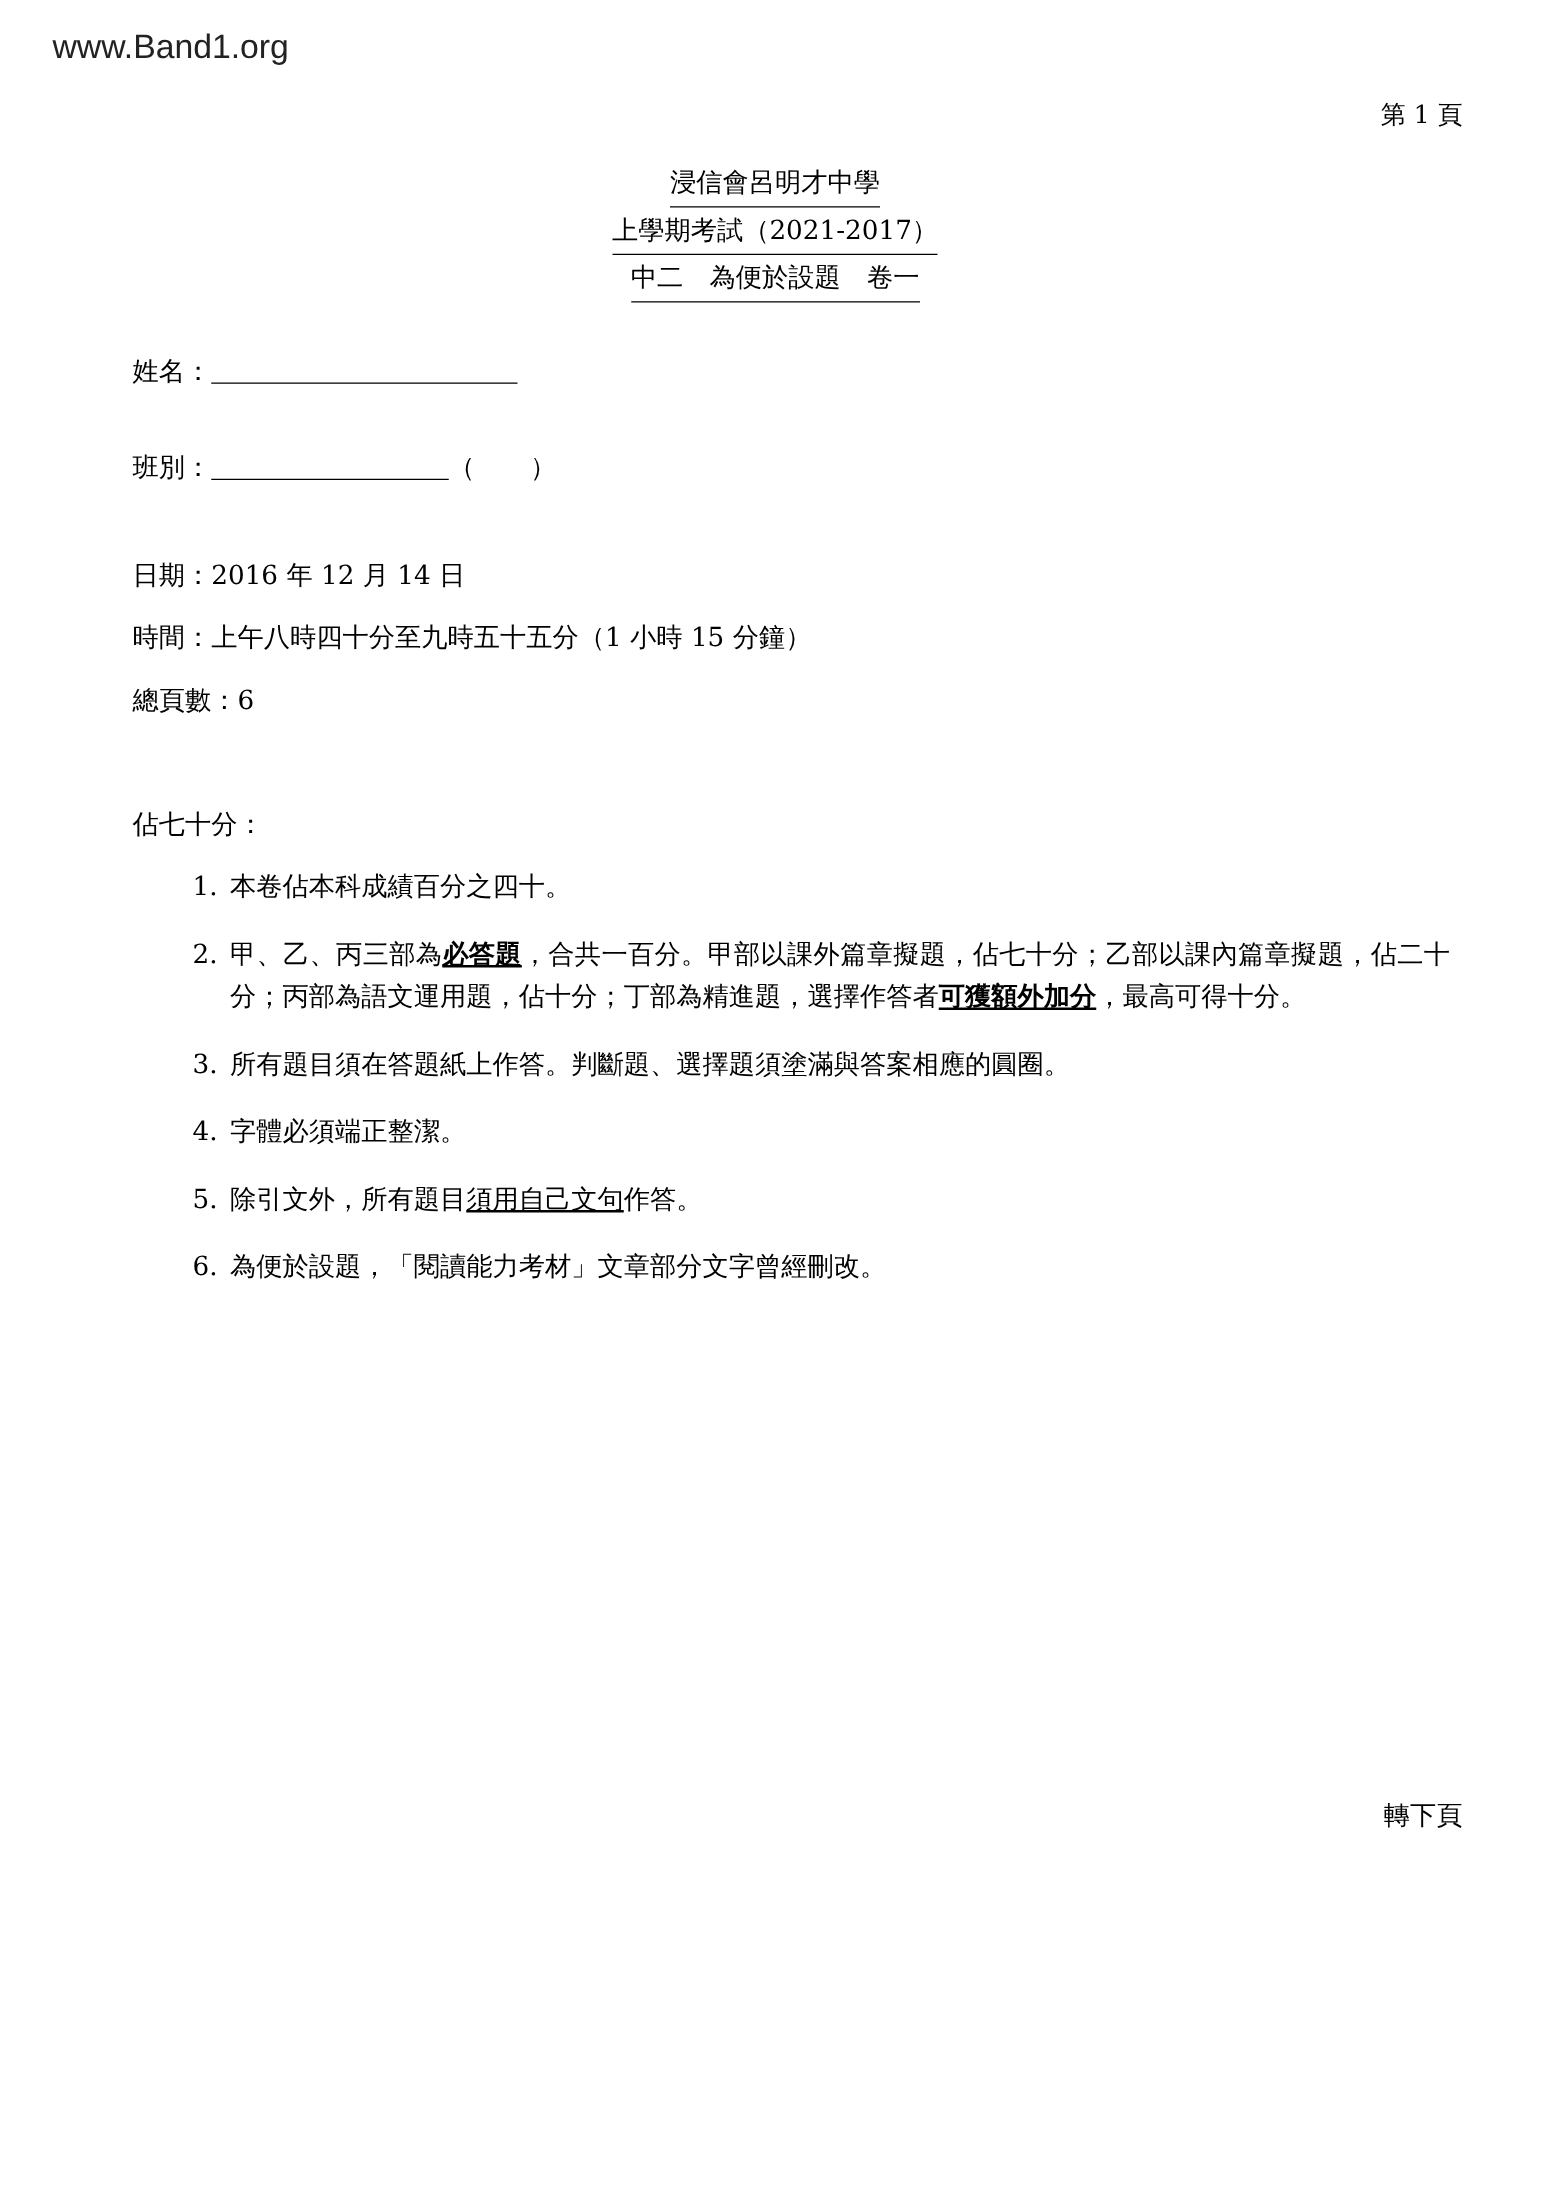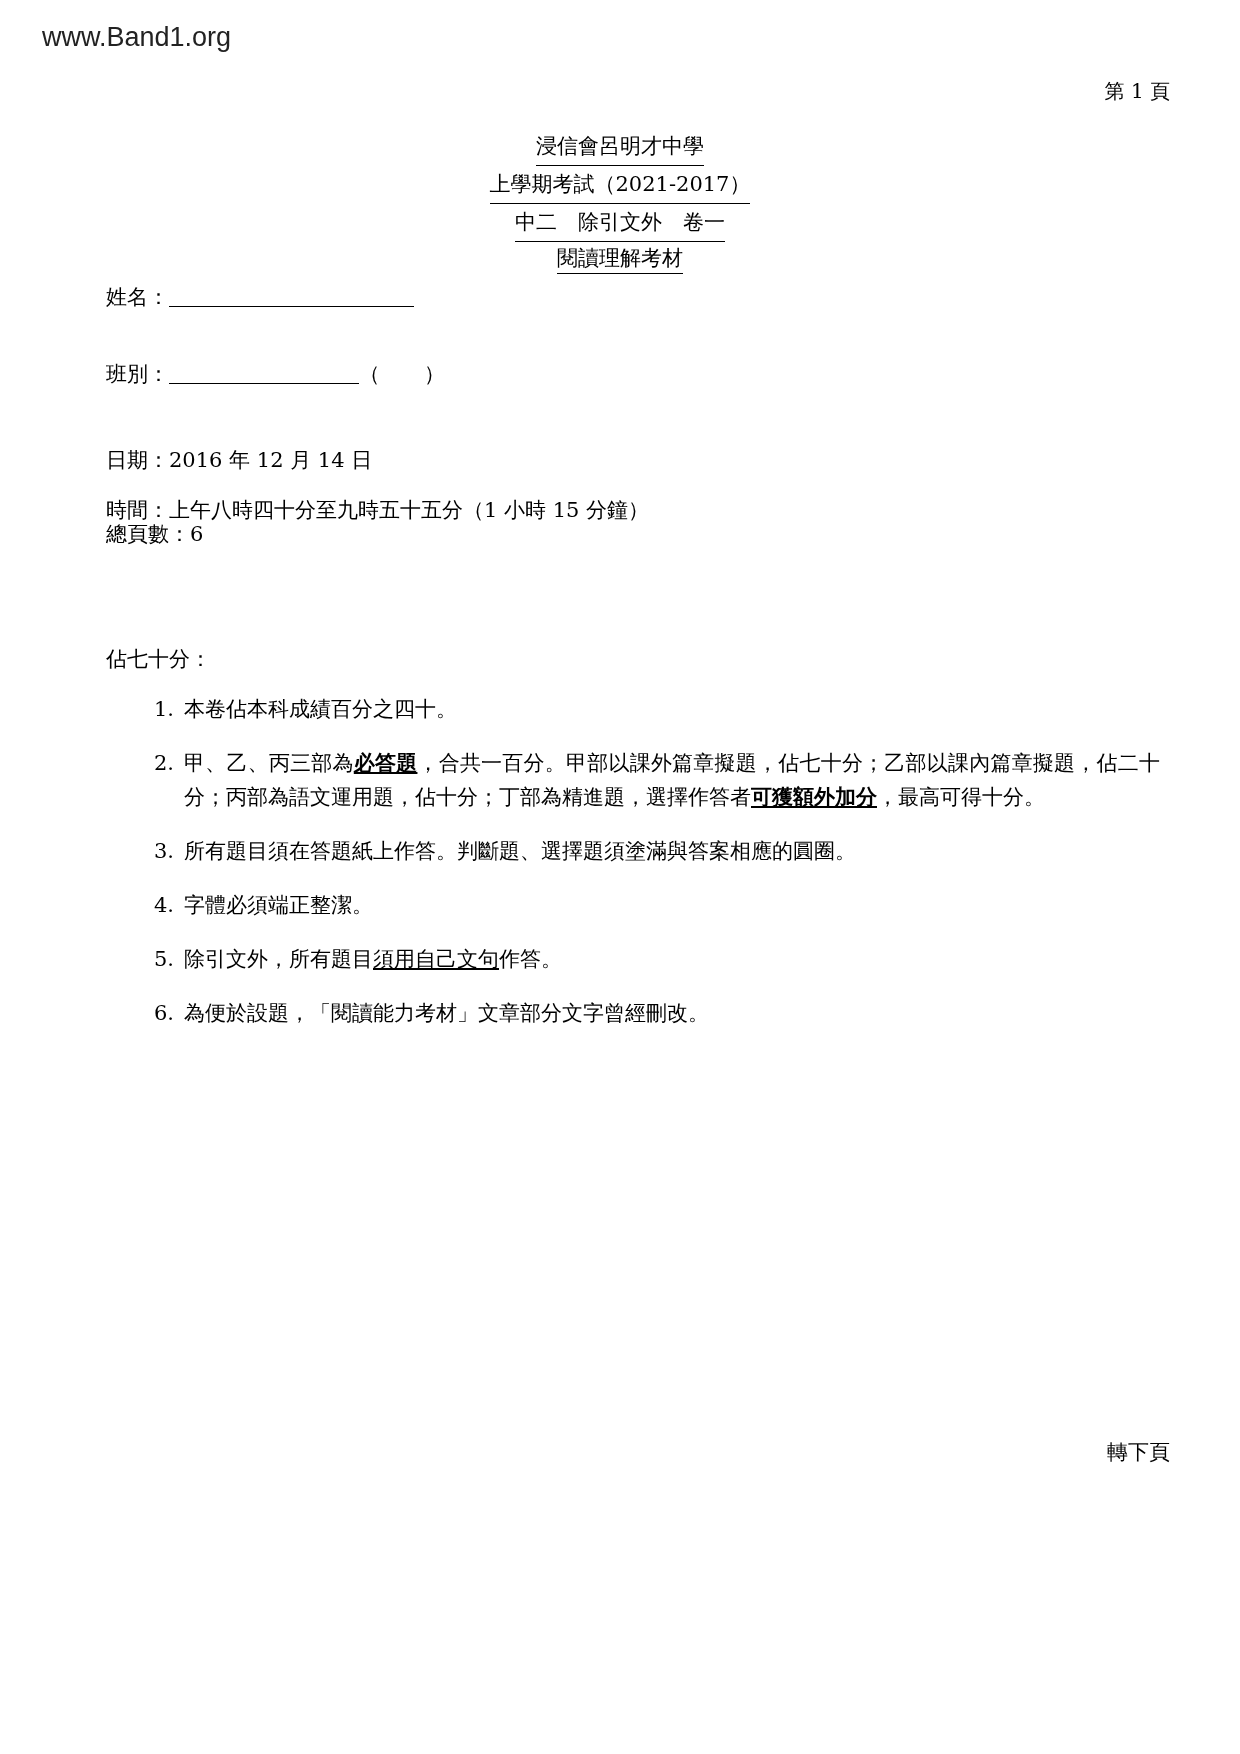--- a/index.html
+++ b/index.html
@@ -82,21 +82,21 @@
   .paren .gap { display: inline-block; width: 44px; }
 
   .info-line {
     position: absolute;
     left: 106px;
     font-size: 21px;
     white-space: nowrap;
   }
   #info-date { top: 446px; }
   #info-time { top: 496px; }
-  #info-pages { top: 520px; }
+  #info-pages { top: 546px; }
 
   .notice-heading {
     position: absolute;
     left: 106px;
     top: 645px;
     font-size: 21px;
   }
   .notice-list {
     position: absolute;
     left: 140px;
@@ -142,24 +142,23 @@
 
 <div class="page">
 
   <div class="watermark">www.Band1.org</div>
 
   <div class="page-no">第 1 頁</div>
 
   <div class="title-block">
     <div><span class="u-line">浸信會呂明才中學</span></div>
     <div><span class="u-line">上學期考試（2021-2017）</span></div>
-    <div><span class="u-line">中二　除引文外　卷一</span></div>
+    <div><span class="u-line">中二　為便於設題　卷一</span></div>
   </div>
 
-  <div class="subtitle"><span class="u-line">閱讀理解考材</span></div>
 
   <div class="field" id="field-name">
     <span>姓名：</span><span class="blank blank-long"></span>
   </div>
 
   <div class="field" id="field-class">
     <span>班別：</span><span class="blank blank-mid"></span><span class="paren"><span>（</span><span class="gap"></span><span>）</span></span>
   </div>
 
   <div class="info-line" id="info-date">日期：2016 年 12 月 14 日</div>

